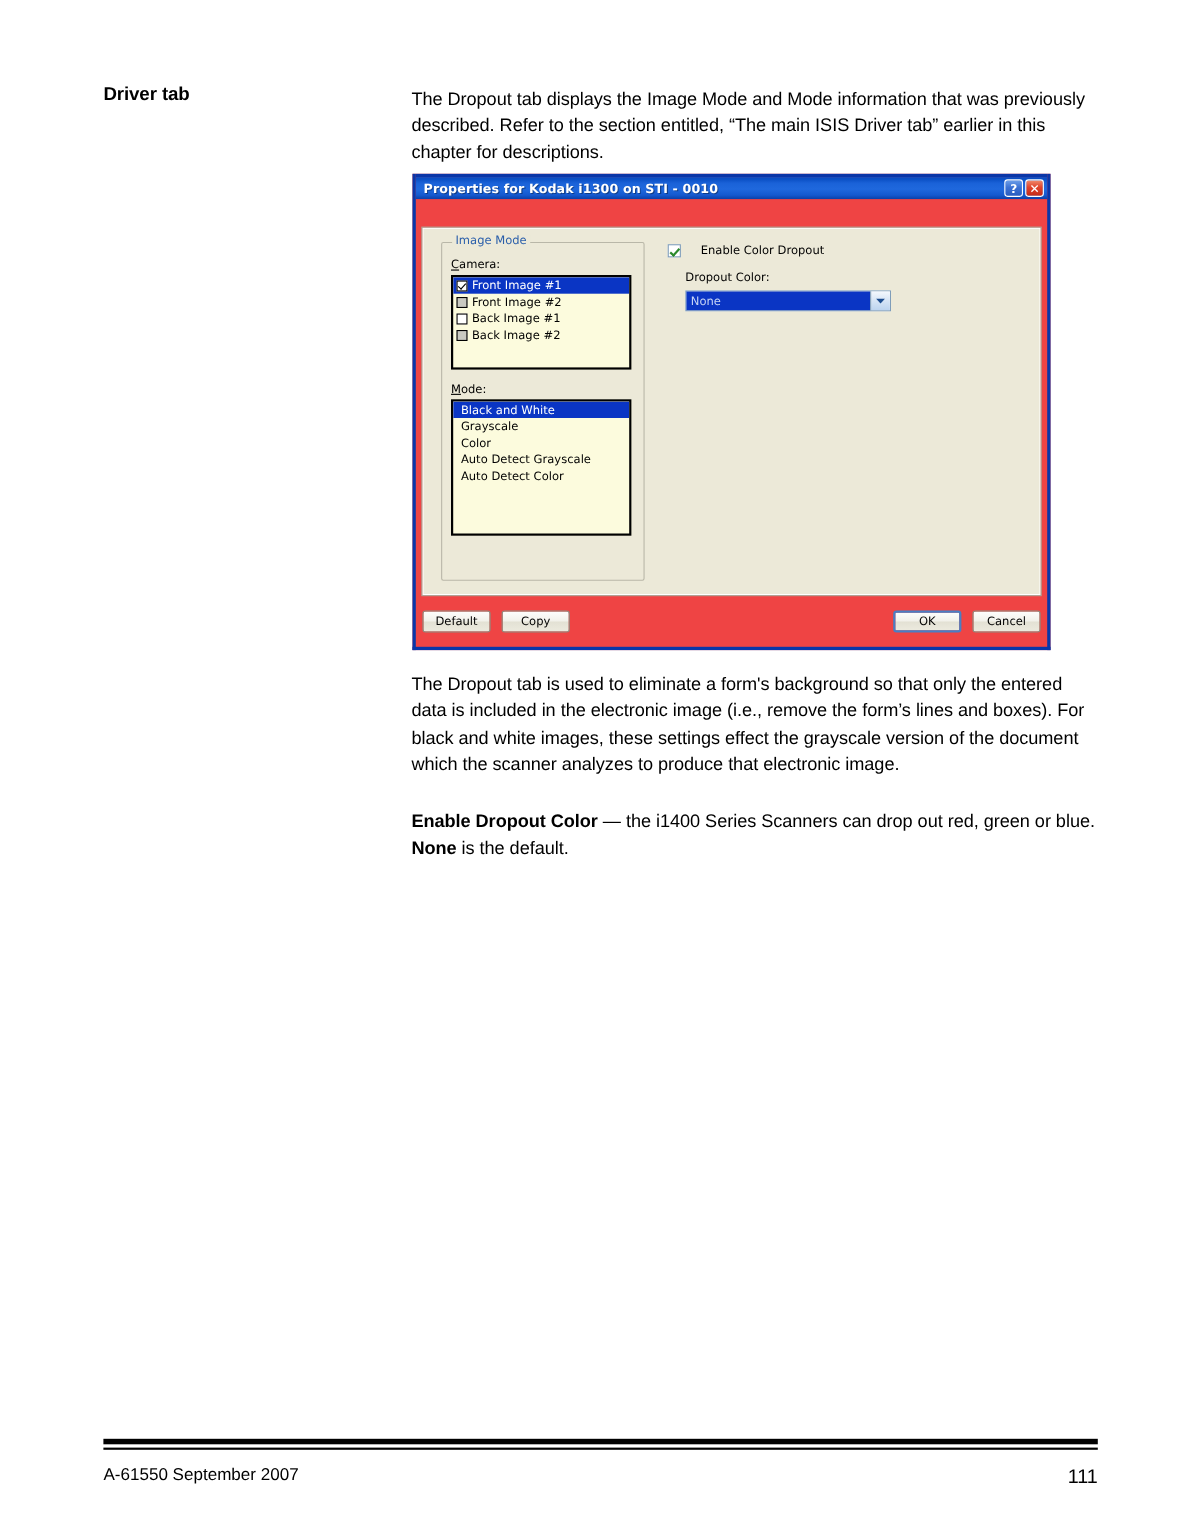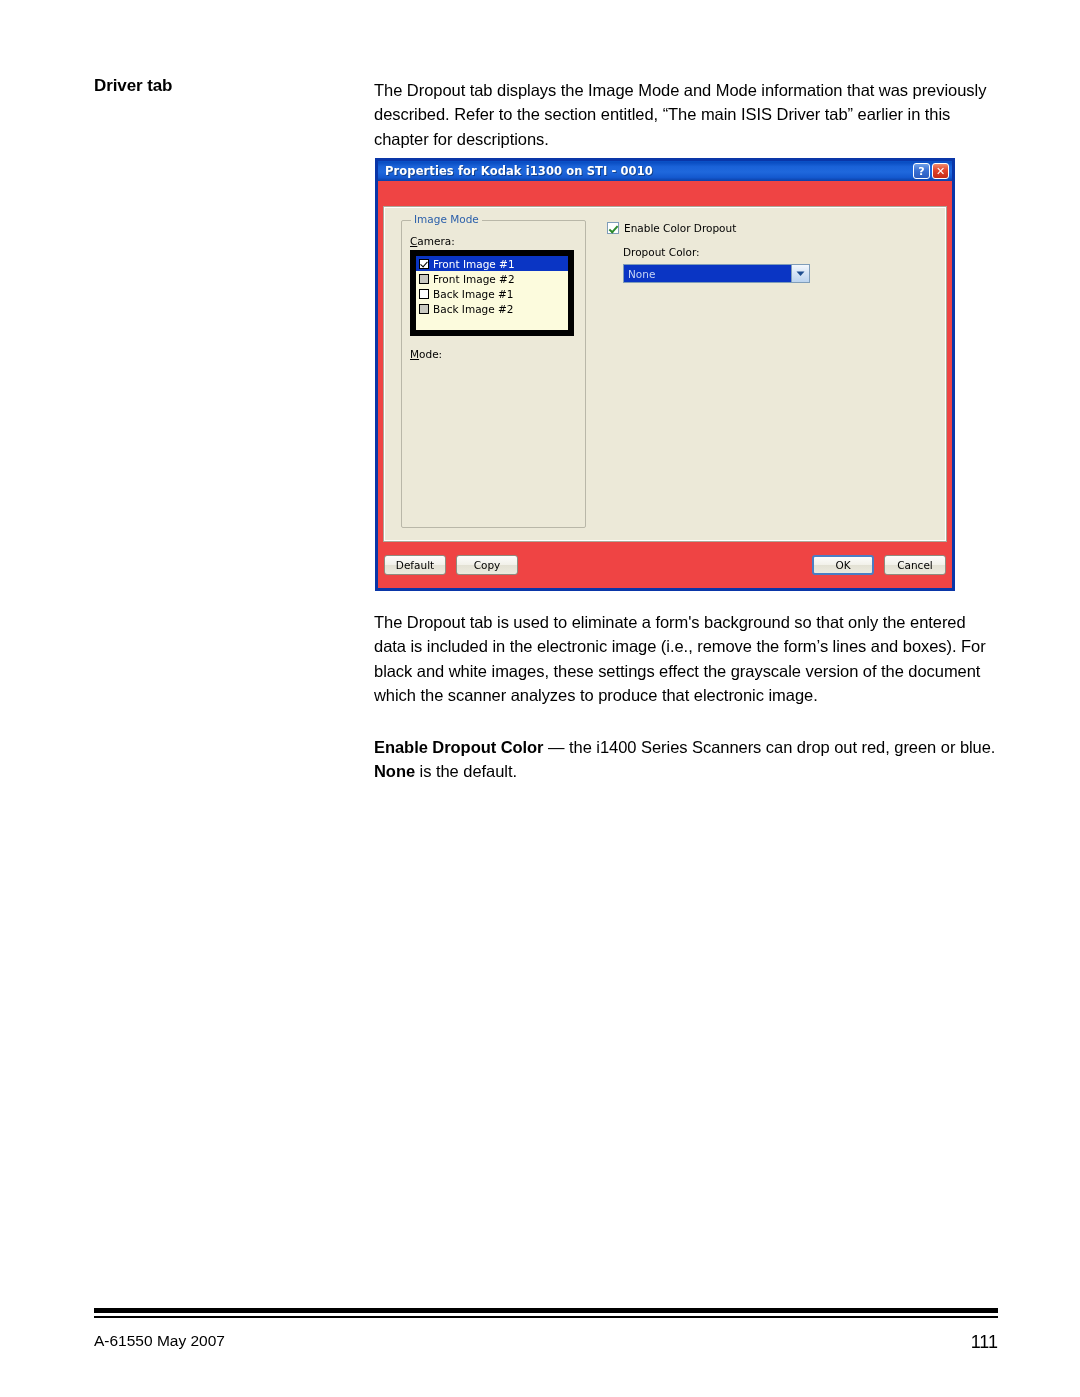--- a/index.html
+++ b/index.html
@@ -181,21 +181,21 @@
     position: absolute;
     font-size: 10.5px;
     color: #000000;
     white-space: nowrap;
   }
   .field-label u { text-decoration: underline; }
 
   .listbox {
     position: absolute;
     background: #fcfbdd;
-    border: 6px solid #000000;
+    border: 2px solid #000000;
     box-sizing: border-box;
     overflow: hidden;
   }
   .lb-item {
     height: 15px;
     display: flex;
     align-items: center;
     padding-left: 3px;
     font-size: 10.5px;
     color: #000000;
@@ -225,21 +225,21 @@
     border: solid #000000;
     border-width: 0 1.6px 1.6px 0;
     transform: rotate(42deg);
   }
 
   
   .check-row {
     position: absolute;
     display: flex;
     align-items: center;
-    gap: 5px;
+    gap: 18px;
     font-size: 10.5px;
     white-space: nowrap;
   }
   .chk-xp {
     width: 12px; height: 12px;
     border: 1px solid #7f9db9;
     background: #ffffff;
     box-sizing: border-box;
     position: relative;
     flex: 0 0 auto;
@@ -386,20 +386,37 @@
             <span class="lbl">Back Image #1</span>
           </div>
           <div class="lb-item">
             <span class="chk gray"></span>
             <span class="lbl">Back Image #2</span>
           </div>
         </div>
 
         <div class="field-label" style="left:8px; top:127px;text-align:right;"><u>M</u><span>ode:</span></div>
 
+        <div class="listbox" style="left:8px; top:142px; width:164px; height:124px;">
+          <div class="lb-item selected">
+            <span class="lbl">Black and White</span>
+          </div>
+          <div class="lb-item">
+            <span class="lbl">Grayscale</span>
+          </div>
+          <div class="lb-item">
+            <span class="lbl">Color</span>
+          </div>
+          <div class="lb-item">
+            <span class="lbl">Auto Detect Grayscale</span>
+          </div>
+          <div class="lb-item">
+            <span class="lbl">Auto Detect Color</span>
+          </div>
+        </div>
       </div>
 
       <div class="check-row" style="left:222px; top:14px;">
         <span class="chk-xp"></span>
         <span>Enable Color Dropout</span>
       </div>
 
       <div class="field-label" style="left:238px; top:38px;">Dropout Color:</div>
 
       <div class="combo" style="left:238px; top:56px; width:187px;">
@@ -422,16 +439,16 @@
   </div>
 
   <div class="body-col para" id="desc-para">The Dropout tab is used to eliminate a form's background so that only the entered data is included in the electronic image (i.e., remove the form’s lines and boxes). For black and white images, these settings effect the grayscale version of the document which the scanner analyzes to produce that electronic image.</div>
 
   <div class="body-col para" id="enable-para">
     <b>Enable Dropout Color</b><span> — </span><span>the i1400 Series Scanners can drop out red, green or blue. </span><b>None</b><span> is the default.</span>
   </div>
 
   <div class="rule-thick"></div>
   <div class="rule-thin"></div>
-  <div class="footer-left">A-61550  May 2007</div>
+  <div class="footer-left">A-61550  September 2007</div>
   <div class="footer-right">111</div>
 
 </div>
 
 </body></html>

